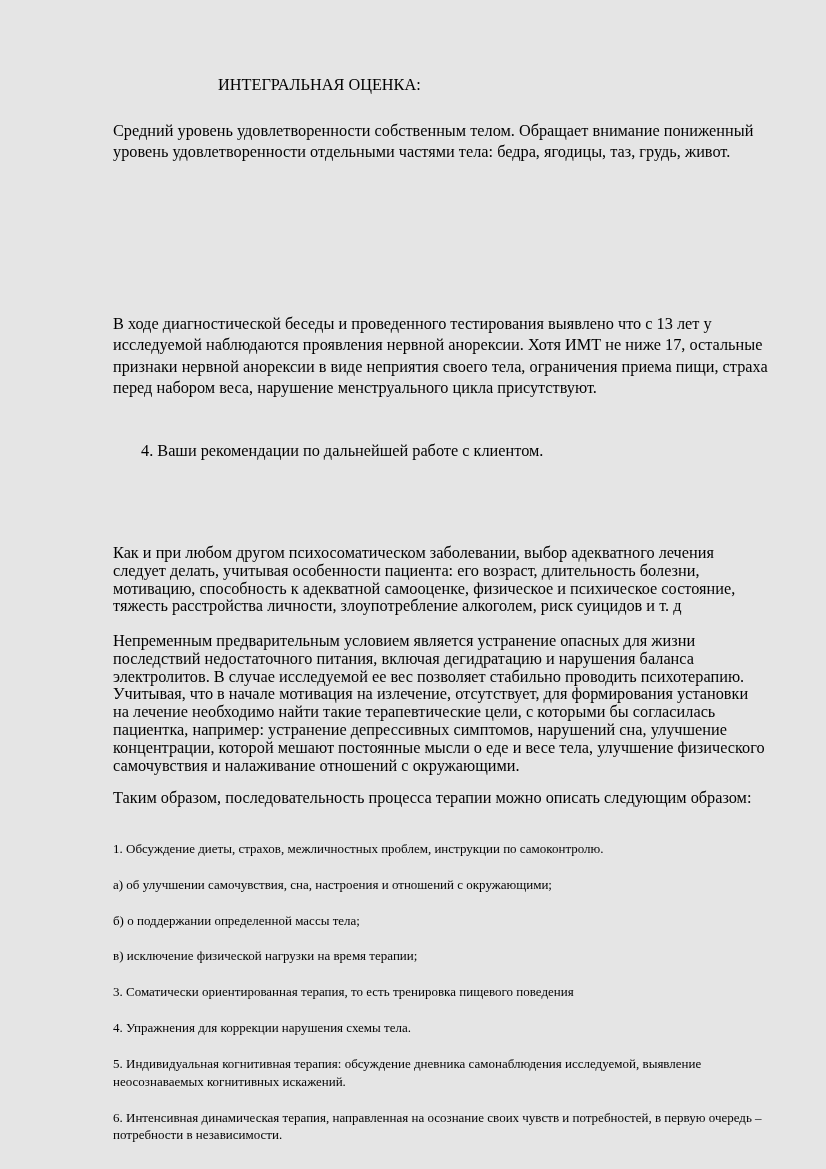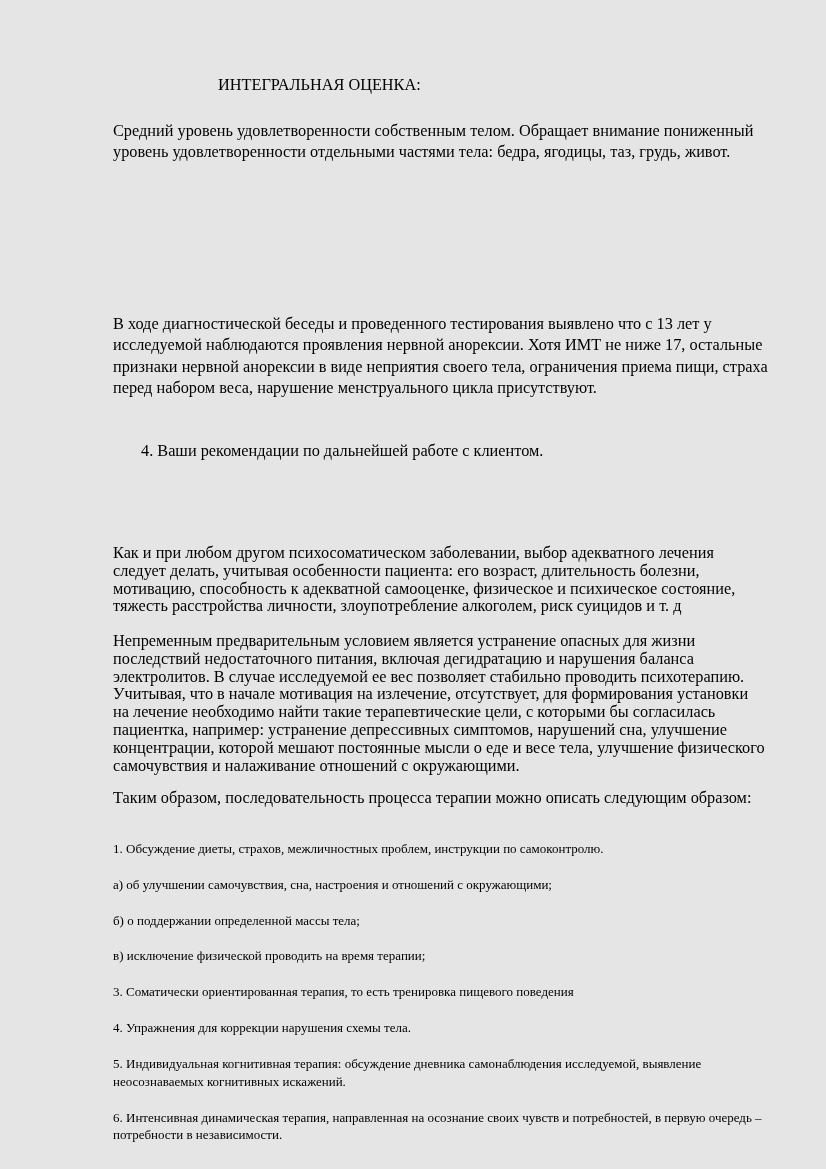--- a/index.html
+++ b/index.html
@@ -54,20 +54,20 @@
   <div class="tblock tight" style="top: 544px;">Как и при любом другом психосоматическом заболевании, выбор адекватного лечения следует делать, учитывая особенности пациента: его возраст, длительность болезни, мотивацию, способность к адекватной самооценке, физическое и психическое состояние, тяжесть расстройства личности, злоупотребление алкоголем, риск суицидов и т. д</div>
 
   <div class="tblock tight" style="top: 632px;">Непременным предварительным условием является устранение опасных для жизни последствий недостаточного питания, включая дегидратацию и нарушения баланса электролитов. В случае исследуемой ее вес позволяет стабильно проводить психотерапию. Учитывая, что в начале мотивация на излечение, отсутствует, для формирования установки на лечение необходимо найти такие терапевтические цели, с которыми бы согласилась пациентка, например: устранение депрессивных симптомов, нарушений сна, улучшение концентрации, которой мешают постоянные мысли о еде и весе тела, улучшение физического самочувствия и налаживание отношений с окружающими.</div>
 
   <div class="tblock tight" style="top: 789px;">Таким образом, последовательность процесса терапии можно описать следующим образом:</div>
 
   <div class="tblock" style="top: 822px; line-height: 17.9px;">
     <div class="plan-item">1. Обсуждение диеты, страхов, межличностных проблем, инструкции по самоконтролю.</div>
     <div class="plan-item">а) об улучшении самочувствия, сна, настроения и отношений с окружающими;</div>
     <div class="plan-item">б) о поддержании определенной массы тела;</div>
-    <div class="plan-item">в) исключение физической проводить на время терапии;</div>
+    <div class="plan-item">в) исключение физической нагрузки на время терапии;</div>
     <div class="plan-item">3. Соматически ориентированная терапия, то есть тренировка пищевого поведения</div>
     <div class="plan-item">4. Упражнения для коррекции нарушения схемы тела.</div>
     <div class="plan-item">5. Индивидуальная  когнитивная терапия: обсуждение дневника самонаблюдения исследуемой, выявление неосознаваемых когнитивных искажений.</div>
     <div class="plan-item">6. Интенсивная динамическая терапия, направленная на осознание своих чувств и потребностей, в первую очередь – потребности в независимости.</div>
   </div>
 
 </div>
 
 </body></html>

